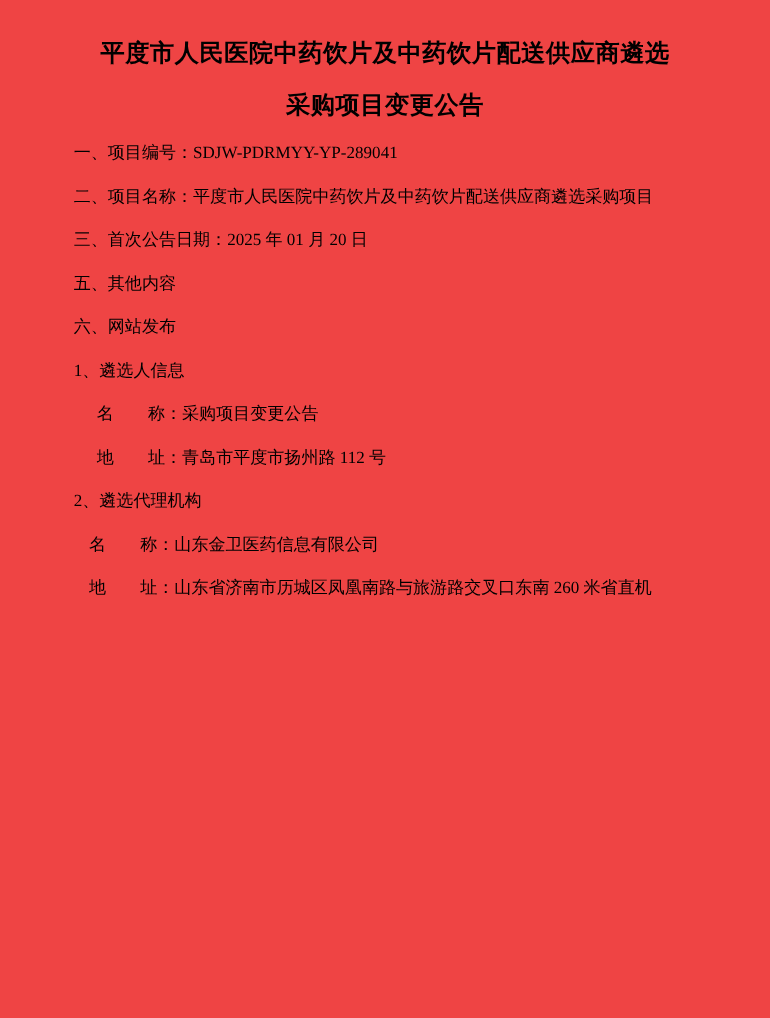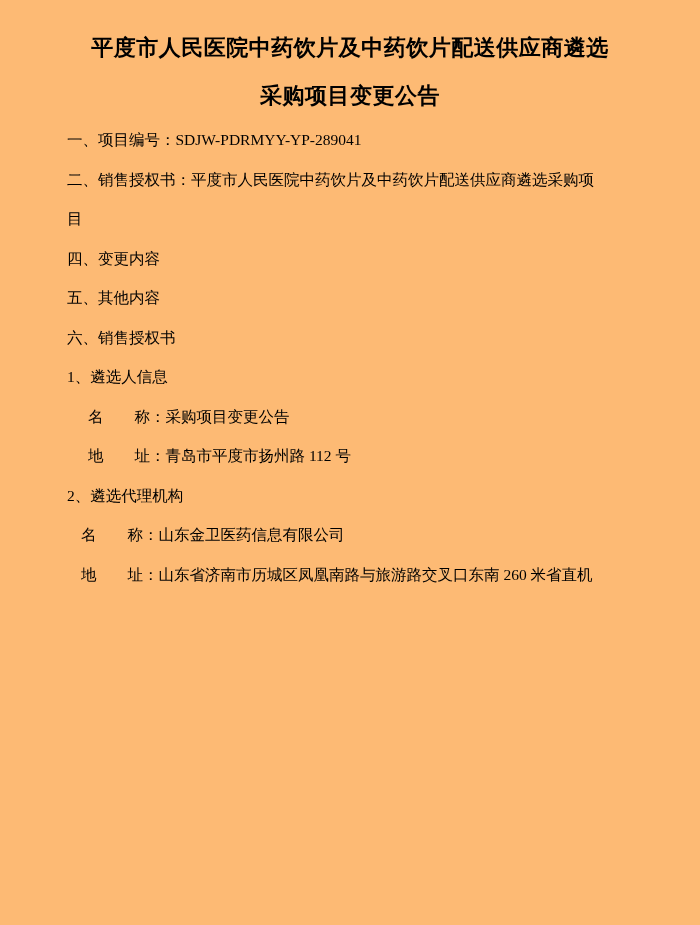--- a/index.html
+++ b/index.html
@@ -4,21 +4,21 @@
 <style>
   html, body {
     margin: 0;
     padding: 0;
     background: #ffffff;
   }
   .page {
     position: relative;
     width: 700px;
     height: 925px;
-    background: #fdba74;
+    background: #ef4444;
     overflow: hidden;
     color: #000000;
     font-family: "Liberation Serif", "DejaVu Serif", serif;
   }
   .doc-title {
     padding-top: 24px;
     text-align: center;
     font-size: 22px;
     font-weight: bold;
     line-height: 48px;
@@ -56,30 +56,30 @@
 
   <div class="doc-title">
     <div>平度市人民医院中药饮片及中药饮片配送供应商遴选</div>
     <div>采购项目变更公告</div>
   </div>
 
   <div class="content">
 
     <p class="ln">一、项目编号：SDJW-PDRMYY-YP-289041</p>
 
-    <p class="ln">二、销售授权书：平度市人民医院中药饮片及中药饮片配送供应商遴选采购项目</p>
+    <p class="ln">二、项目名称：平度市人民医院中药饮片及中药饮片配送供应商遴选采购项目</p>
 
+    <p class="ln">三、首次公告日期：2025 年 01 月 20 日</p>
 
-    <p class="ln">四、变更内容</p>
 
 
     <p class="ln">五、其他内容</p>
 
 
-    <p class="ln">六、销售授权书</p>
+    <p class="ln">六、网站发布</p>
 
     <p class="ln">1、遴选人信息</p>
 
     <p class="ln contact-ind-1">名　　称：采购项目变更公告</p>
 
     <p class="ln contact-ind-1">地　　址：青岛市平度市扬州路 112 号</p>
 
     <p class="ln">2、遴选代理机构</p>
 
     <p class="ln contact-ind-2">名　　称：山东金卫医药信息有限公司</p>

